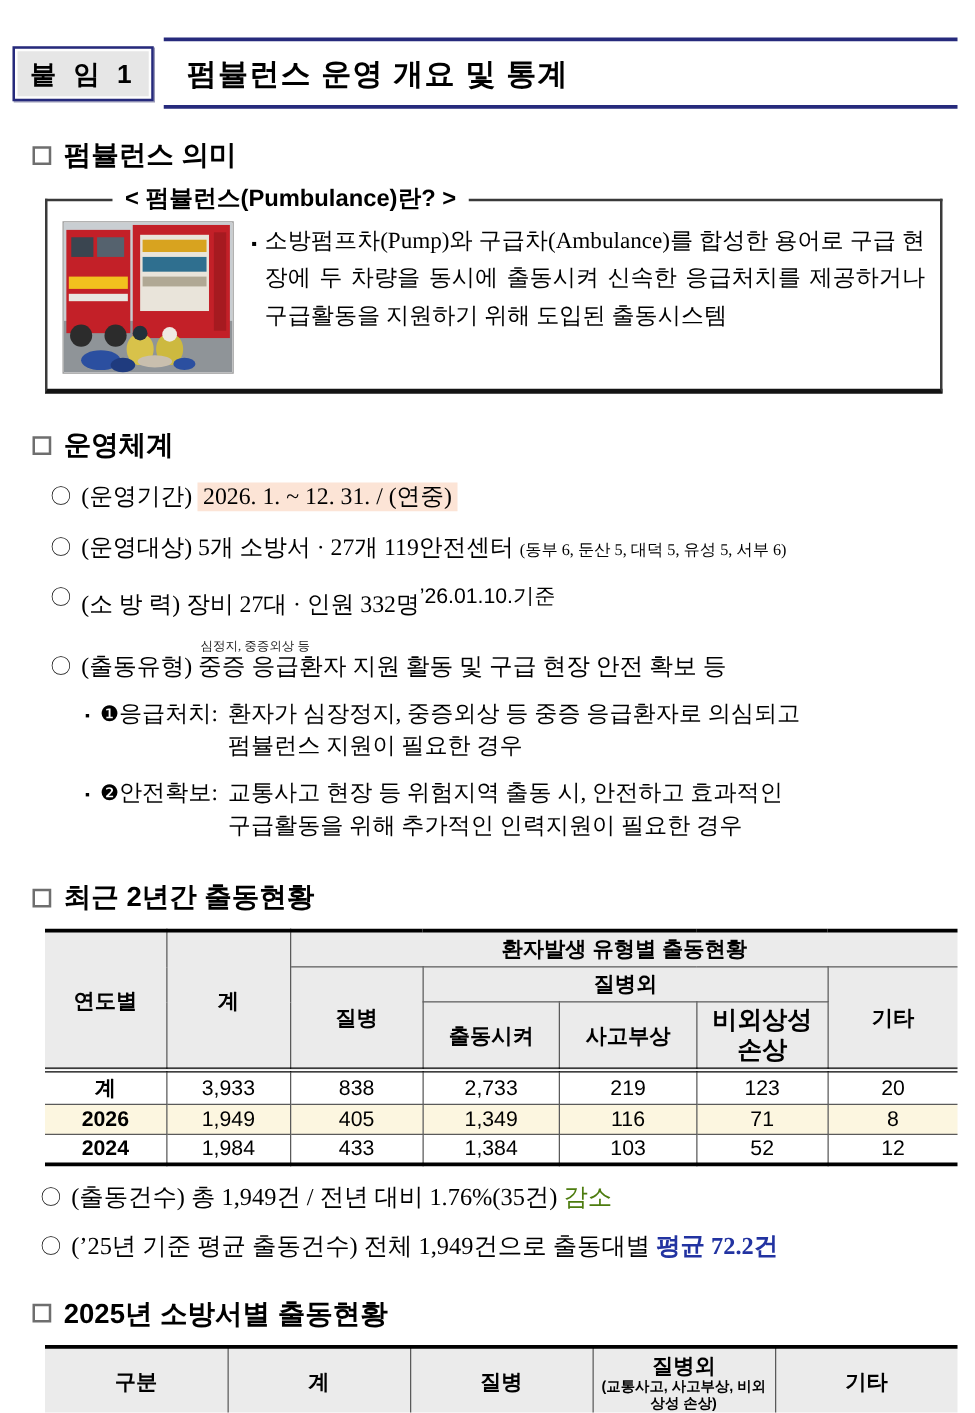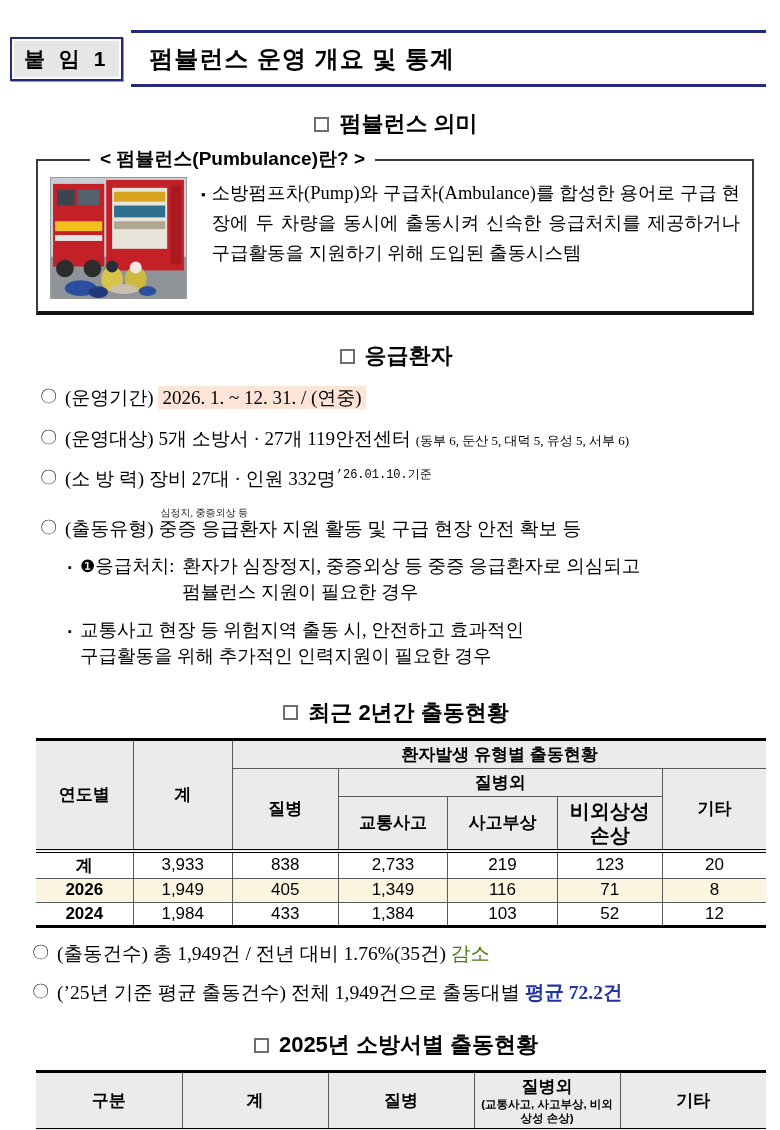--- a/index.html
+++ b/index.html
@@ -13,41 +13,41 @@
   .hdr-badge { border:2px solid #262a7c; background:#e6e6e6;
     box-shadow:inset 0 0 0 2px #fdfdfd, 1px 1px 0 #9a9ab8;
     padding:6px 12px; font-family:"Liberation Sans",sans-serif;
     font-weight:bold; font-size:21px; letter-spacing:4px; align-self:center; white-space:nowrap; }
   .hdr-title { flex:1; margin-left:8px; border-top:3px solid #262a7c; border-bottom:3px solid #262a7c;
     padding:10px 14px 9px 18px; font-family:"Liberation Sans",sans-serif;
     font-weight:bold; font-size:24px; letter-spacing:1px; }
 
   
   .sec { display:flex; align-items:center; gap:10px; margin:22px 0 6px 16px;
-    font-family:"Liberation Sans",sans-serif; font-weight:bold; font-size:22px;justify-content:center; }
+    font-family:"Liberation Sans",sans-serif; font-weight:bold; font-size:22px; }
   .sq { width:15px; height:15px; border:2px solid #6e6e6e; background:#fff; flex:0 0 auto; }
 
   
   .defbox { position:relative; margin:20px 12px 0 26px; border:2px solid #3a3a3a;
     border-bottom:4px solid #141414; padding:16px 12px 12px 12px; }
   .defbox-legend { position:absolute; top:-15px; left:52px; background:#fff; padding:0 10px;
     font-family:"Liberation Sans",sans-serif; font-weight:bold; font-size:19px; }
   .defbox-inner { display:flex; gap:14px; align-items:flex-start; }
   .photo { flex:0 0 137px; border:1px solid #999; display:block; }
   .defbox-text { flex:1; display:flex; gap:6px; font-size:18.5px; line-height:1.62;
     text-align:justify; padding-top:2px; }
   .sq-bullet { font-size:13px; padding-top:5px; }
 
   
   .item { display:flex; gap:8px; margin:13px 0 0 30px; font-size:19px; line-height:1.45; }
   .item .circle { font-size:17px; padding-top:1px; }
   .item .lbl { font-weight:normal; white-space:nowrap; }
   .hl-peach { background:#fce4d6; padding:1px 4px; }
   .small-note { font-size:13px; }
-  sup.basis { font-size:12px; font-family:Liberation Mono, monospace; }
+  sup.basis { font-size:17px; font-family:Liberation Sans, sans-serif; }
   .ruby-wrap { position:relative; }
   .ruby-top { position:absolute; top:-12px; left:2px; font-size:10px; white-space:nowrap; color:#222;
     letter-spacing:0px; }
   .item-ruby { margin-top:22px; }
 
   .subitem { display:flex; gap:8px; margin:12px 0 0 58px; font-size:18.5px; line-height:1.4; }
   .subitem .sqb { font-size:11px; padding-top:6px; }
   .subitem .num-lbl { white-space:nowrap; }
   .subitem .num { font-size:17px; }
   .sub-lines { }
@@ -122,21 +122,21 @@
       </svg>
       <div class="defbox-text">
         <span class="sq-bullet">▪</span>
         <span>소방펌프차(Pump)와 구급차(Ambulance)를 합성한 용어로 구급 현장에 두 차량을 동시에 출동시켜 신속한 응급처치를 제공하거나 구급활동을 지원하기 위해 도입된 출동시스템</span>
       </div>
     </div>
   </div>
 
   <div class="sec" style="margin-top:26px;">
     <span class="sq"></span>
-    <span>응급환자</span>
+    <span>운영체계</span>
   </div>
 
   <div class="item">
     <span class="circle">〇</span>
     <span><span class="lbl">(운영기간)</span>
       <span class="hl-peach">2026. 1. ~ 12. 31. / (연중)</span></span>
   </div>
 
   <div class="item">
     <span class="circle">〇</span>
@@ -162,20 +162,21 @@
     <span class="sqb">▪</span>
     <span class="num-lbl"><span class="num">❶</span><span>응급처치:</span></span>
     <span class="sub-lines">
       <span>환자가 심장정지, 중증외상 등 중증 응급환자로 의심되고</span><br>
       <span>펌뷸런스 지원이 필요한 경우</span>
     </span>
   </div>
 
   <div class="subitem">
     <span class="sqb">▪</span>
+    <span class="num-lbl"><span class="num">❷</span><span>안전확보:</span></span>
     <span class="sub-lines">
       <span>교통사고 현장 등 위험지역 출동 시, 안전하고 효과적인</span><br>
       <span>구급활동을 위해 추가적인 인력지원이 필요한 경우</span>
     </span>
   </div>
 
   <div class="sec" style="margin-top:28px;">
     <span class="sq"></span>
     <span>최근 2년간 출동현황</span>
   </div>
@@ -195,21 +196,21 @@
         <th rowspan="3">연도별</th>
         <th rowspan="3">계</th>
         <th colspan="5">환자발생 유형별 출동현황</th>
       </tr>
       <tr>
         <th rowspan="2">질병</th>
         <th colspan="3">질병외</th>
         <th rowspan="2">기타</th>
       </tr>
       <tr>
-        <th>교통사고</th>
+        <th>출동시켜</th>
         <th>사고부상</th>
         <th style="font-size:20px; line-height:1.2;">비외상성 손상</th>
       </tr>
     </thead>
     <tbody>
       <tr>
         <td class="cat">계</td>
         <td>3,933</td>
         <td>838</td>
         <td>2,733</td>

